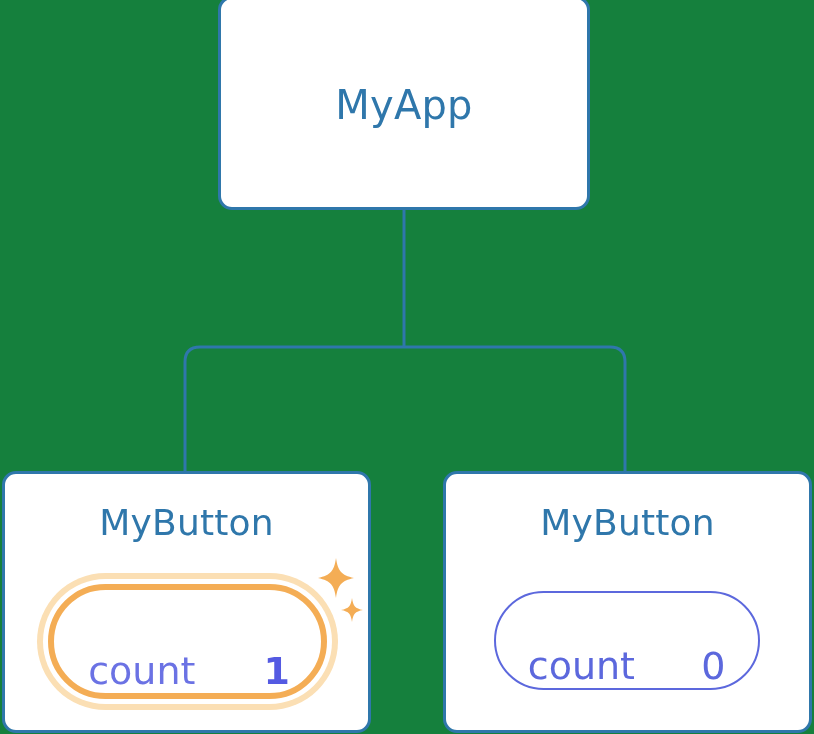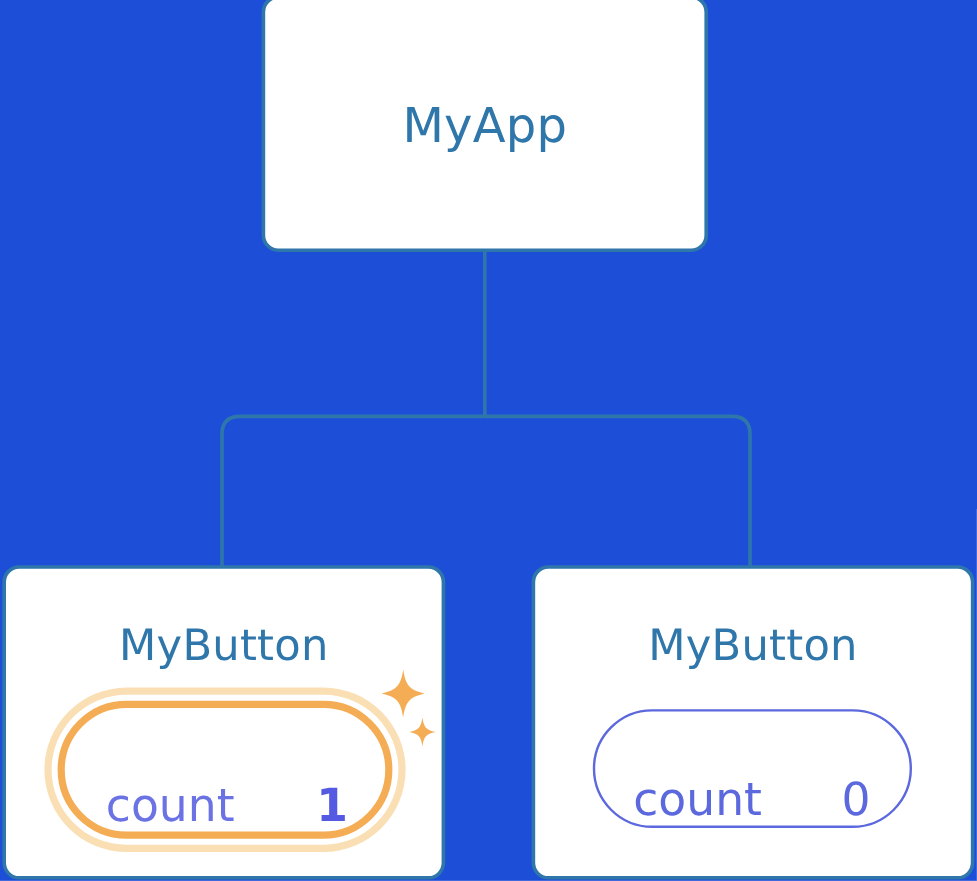--- a/index.html
+++ b/index.html
@@ -10,21 +10,21 @@
   body {
     width: 814px;
     height: 734px;
     overflow: hidden;
     font-family: "DejaVu Sans", "Liberation Sans", sans-serif;
   }
   #stage {
     position: relative;
     width: 814px;
     height: 734px;
-    background: #1d4ed8;
+    background: #15803d;
     overflow: hidden;
   }
   #edges {
     position: absolute;
     left: 0;
     top: 0;
     width: 814px;
     height: 734px;
     pointer-events: none;
   }
@@ -66,21 +66,21 @@
     color: #2f77ab;
     font-weight: 400;
     letter-spacing: 0.2px;
     white-space: nowrap;
   }
   .node-root .node-title {
     top: 83px;
     font-size: 40px;
   }
   .node-child .node-title {
-    top: 44px;
+    top: 28px;
     font-size: 36px;
   }
   .pill {
     position: absolute;
     box-sizing: border-box;
     display: flex;
     align-items: flex-end;
     background: #ffffff;
   }
 

